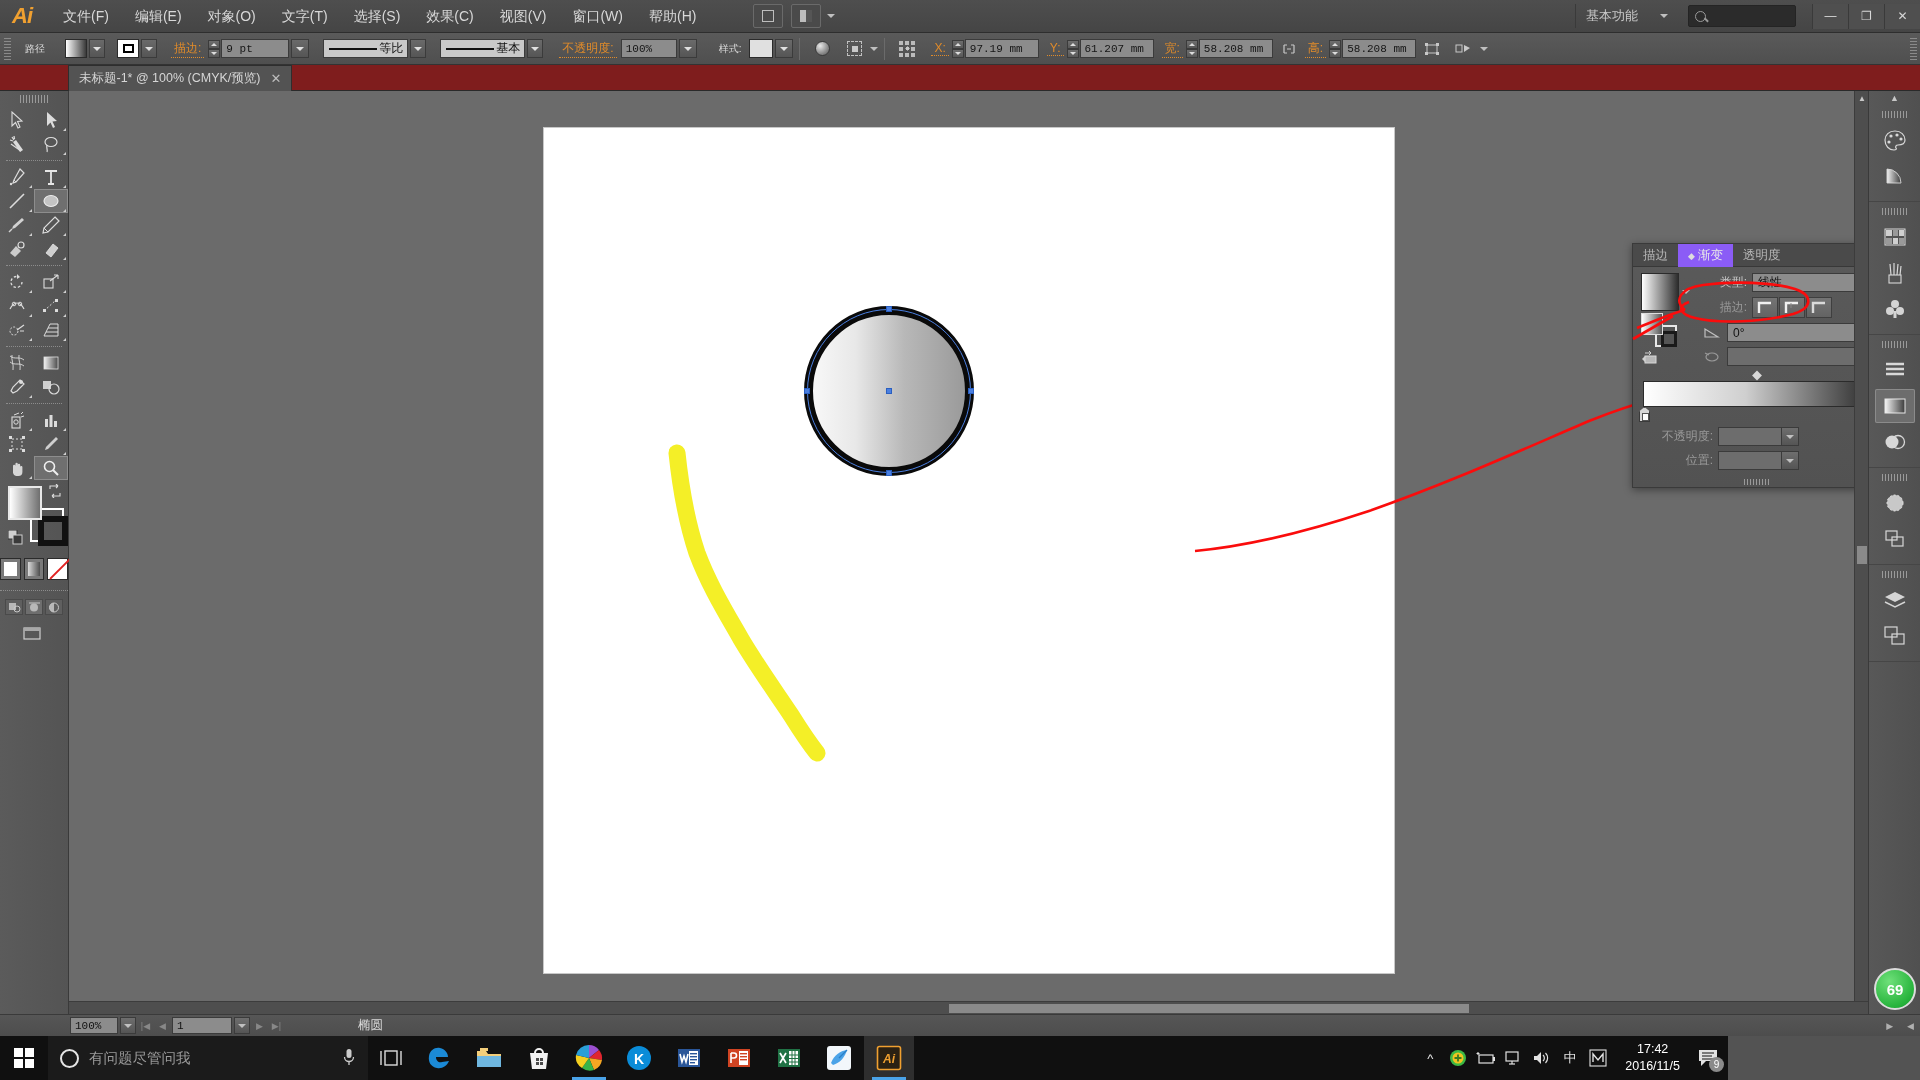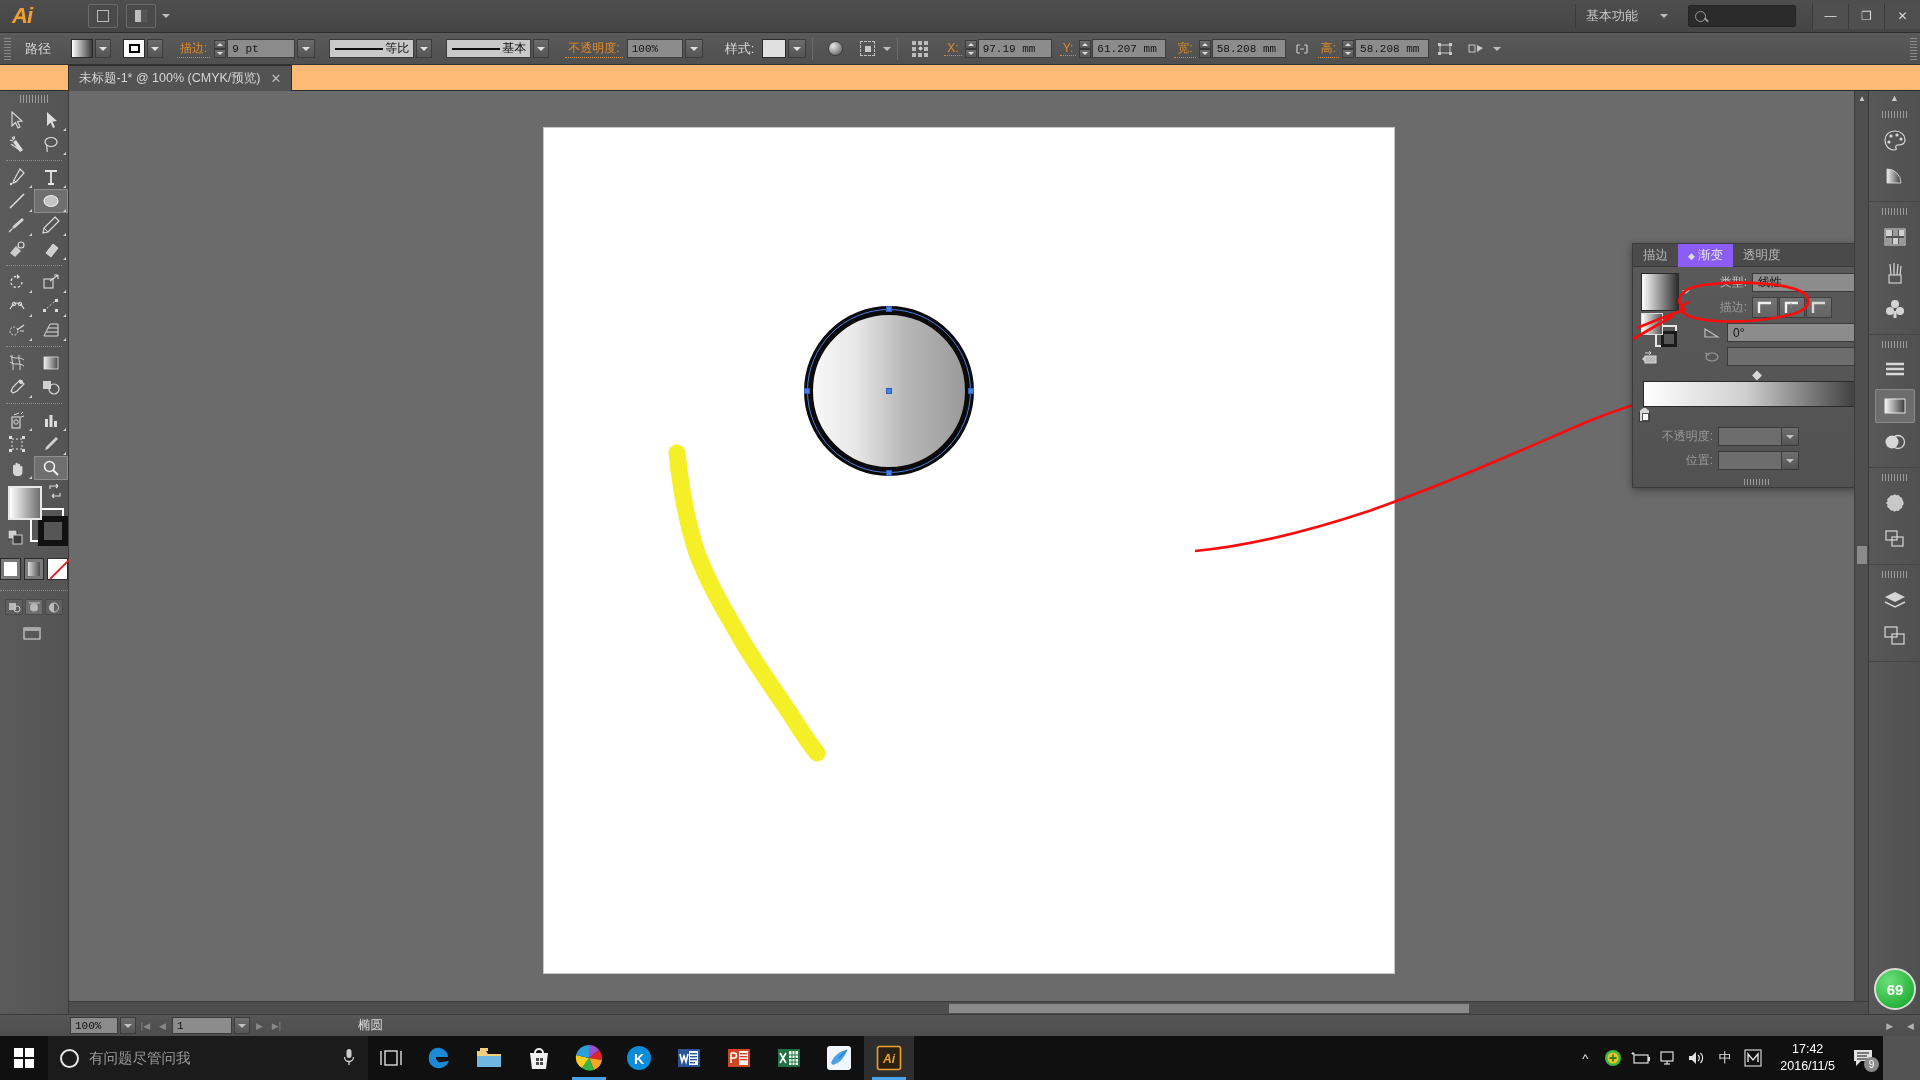--- a/index.html
+++ b/index.html
@@ -56,21 +56,21 @@
 
   
   .controlbar {
     position:absolute; left:0; top:33px; width:1920px; height:32px;
     background:linear-gradient(#5a5a5a,#4f4f4f);
     border-bottom:1px solid #333;
     display:flex; align-items:center; padding-left:4px;
   }
   .grip { width:7px; height:22px; margin-right:6px;
     background:repeating-linear-gradient(180deg,#8a8a8a 0 1px,transparent 1px 3px); }
-  .cb-label { color:#d8d8d8; font-size:13px; padding:0 8px; white-space:nowrap; }
+  .cb-label { color:#d8d8d8; font-size:10px; padding:0 8px; white-space:nowrap; }
   .cb-label-u { color:#e08b2a; font-size:12px; padding:0 3px; white-space:nowrap;
     border-bottom:1px dotted #e08b2a; }
   .cb-sep { width:1px; height:22px; background:#3c3c3c; margin:0 6px; border-right:1px solid #6b6b6b; }
   .swatch-box {
     width:22px; height:19px; border:1px solid #2b2b2b; background:#fff;
   }
   .swatch-grad { background:linear-gradient(90deg,#ffffff,#3a3a3a); }
   .swatch-stroke { background:#fff; display:flex; align-items:center; justify-content:center; }
   .swatch-stroke i { display:block; width:11px;height:9px; border:2px solid #000; background:#fff; }
   .dd-btn {
@@ -112,21 +112,21 @@
   }
   .ball-ico { width:15px;height:15px;border-radius:50%;
     background:radial-gradient(circle at 32% 30%,#e8e8e8,#8c8c8c 60%,#555); border:1px solid #3a3a3a;}
   .dashbox { width:15px;height:15px;border:1px dashed #c0c0c0; position:relative;}
   .dashbox:after{content:'';position:absolute;left:4px;top:4px;width:6px;height:6px;background:#c8c8c8;}
   .cb-right-grip { margin-left:auto; margin-right:3px; }
 
   
   .tabbar {
     position:absolute; left:0; top:65px; width:1920px; height:26px;
-    background:#fdba74; border-bottom:1px solid #2a2a2a;
+    background:#7f1d1d; border-bottom:1px solid #2a2a2a;
   }
   .doctab {
     position:absolute; left:68px; top:0; height:26px;
     background:#535353; border:1px solid #2e2e2e; border-bottom:none;
     display:flex; align-items:center; padding:0 10px; gap:10px;
     font-size:12.5px; color:#d6d6d6;
   }
   .tabclose { color:#bdbdbd; font-size:13px; }
 
   
@@ -269,21 +269,21 @@
            display:flex; align-items:center; justify-content:center; }
   .sb-nav { width:15px;height:17px; display:flex; align-items:center; justify-content:center; color:#888; font-size:9px; }
   .sb-page { width:60px;height:17px; background:#8c8c8c; border:1px solid #3b3b3b; color:#111;
              font-size:11px; display:flex; align-items:center; padding-left:4px;
              font-family:"Liberation Mono",monospace; }
   .sb-status { margin-left:72px; color:#dadada; font-size:12.5px; }
   .sb-tri { margin-left:auto; margin-right:6px; color:#b0b0b0; font-size:9px; display:flex; gap:14px; }
 
   
   .taskbar {
-    position:absolute; left:0; bottom:0; width:1883px; height:44px;
+    position:absolute; left:0; bottom:0; width:1728px; height:44px;
     background:#101010; display:flex; align-items:center;
   }
   .tb-start { width:48px;height:44px; display:flex; align-items:center; justify-content:center; }
   .winlogo { width:20px;height:20px; display:grid; grid-template-columns:1fr 1fr; grid-gap:2px; }
   .winlogo i { background:#ffffff; display:block; }
   .cortana {
     width:320px; height:44px; background:#1b1b1b; display:flex; align-items:center; gap:10px; padding:0 12px;
   }
   .cort-ring { width:19px;height:19px; border:2.5px solid #e6e6e6; border-radius:50%; }
   .cort-text { color:#9a9a9a; font-size:14.5px; }
@@ -316,20 +316,31 @@
     display:flex; align-items:center; justify-content:center;
   }
 </style>
 </head>
 <body>
 
 <div class="app">
 
   <div class="menubar">
     <div class="ai-logo">Ai</div>
+    <div class="menu-items">
+      <div class="menu-item">文件(F)</div>
+      <div class="menu-item">编辑(E)</div>
+      <div class="menu-item">对象(O)</div>
+      <div class="menu-item">文字(T)</div>
+      <div class="menu-item">选择(S)</div>
+      <div class="menu-item">效果(C)</div>
+      <div class="menu-item">视图(V)</div>
+      <div class="menu-item">窗口(W)</div>
+      <div class="menu-item">帮助(H)</div>
+    </div>
     <div style="width:40px"></div>
     <div class="mr-icon">
         <div class="sq"></div>
       </div>
     <div class="mr-icon">
         <div class="half"></div>
       </div>
     <span style="width:0;height:0;border-left:4px solid transparent;border-right:4px solid transparent;border-top:4px solid #c0c0c0;margin-left:2px;"></span>
 
     <div class="menu-right">

